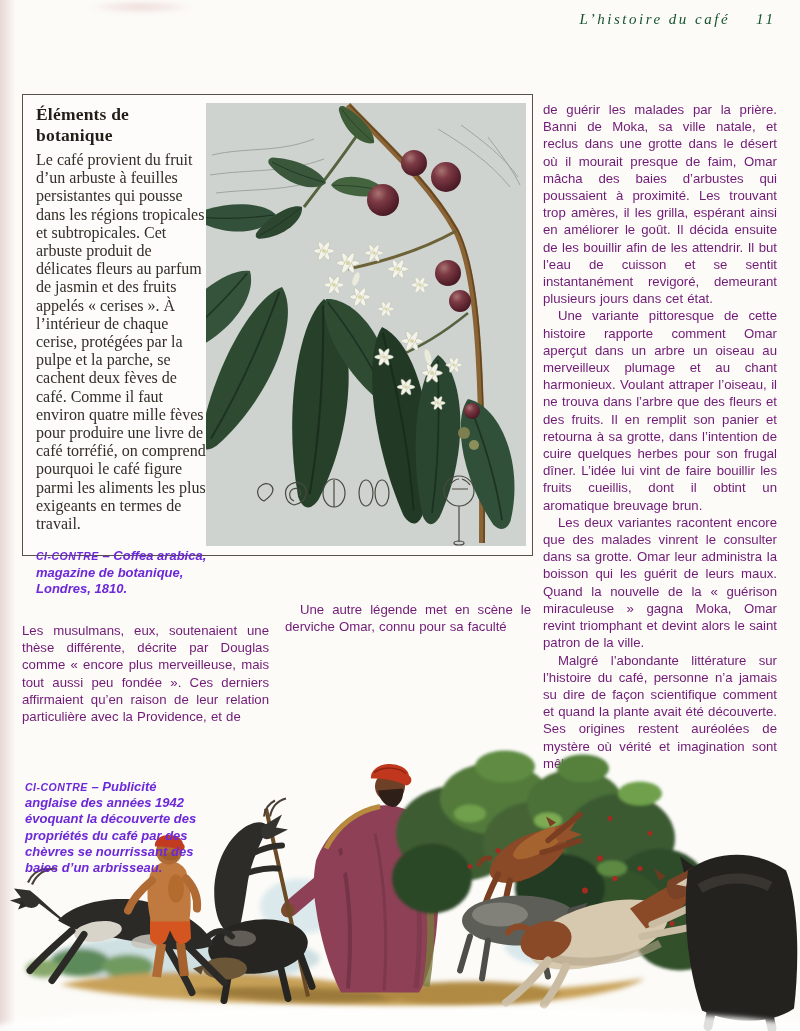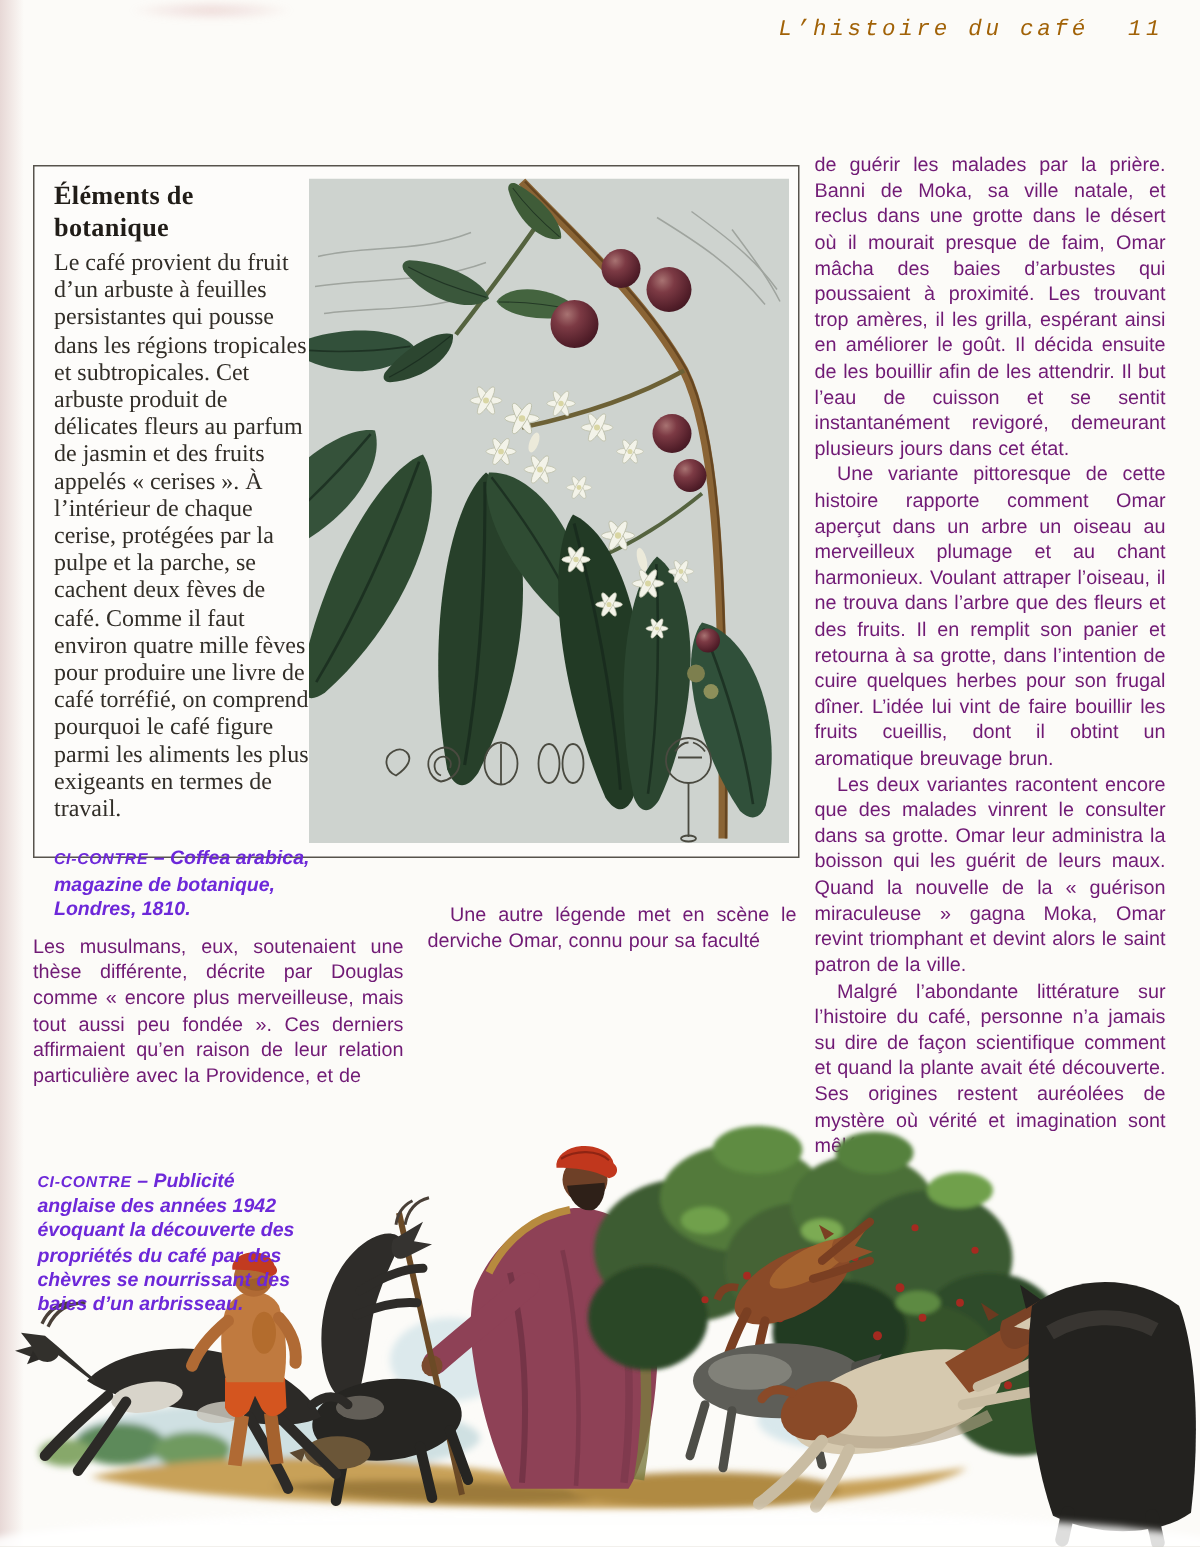--- a/index.html
+++ b/index.html
@@ -8,25 +8,25 @@
     background:#fcfbf8;overflow:hidden;
     font-family:"Liberation Sans",sans-serif;color:#2a2a2a;
   }
   .gutter{position:absolute;left:0;top:0;width:16px;height:100%;
     background:linear-gradient(90deg,#e7d8d6 0%,#f3ebe8 55%,rgba(252,251,248,0) 100%);}
   .smudge{position:absolute;left:86px;top:0;width:110px;height:14px;
     background:radial-gradient(ellipse at center,rgba(214,160,160,.35),rgba(214,160,160,0) 70%);
     filter:blur(2px);}
   
   .running-head{position:absolute;top:10px;right:24px;text-align:right;
-    font-family:Liberation Mono, monospace;font-style:italic;color:#a16207;}
+    font-family:Liberation Serif, serif;font-style:italic;color:#14532d;}
   .running-title{font-size:15px;letter-spacing:2.5px;}
   .page-number{font-size:15px;letter-spacing:3px;margin-left:26px;}
   
-  .botany-box{position:absolute;left:22px;top:110px;width:509px;height:460px;
+  .botany-box{position:absolute;left:22px;top:94px;width:509px;height:460px;
     border:1px solid #57534c;background:#fdfcfa;}
   .box-text{position:absolute;left:13px;top:9px;width:172px;
     font-family:"Liberation Serif",serif;color:#322e28;}
   .box-title{margin:0 0 5px 0;font-size:17.5px;font-weight:bold;letter-spacing:.2px;color:#211d18;}
   .box-body{margin:0;font-size:16px;line-height:18.2px;}
   .caption{font-style:italic;font-size:13px;line-height:16.4px;color:#6d28d9;
     font-family:"Liberation Sans",sans-serif;font-weight:bold;}
   .box-caption{margin:15px 0 0 0;}
   .caplabel{font-size:10.5px;letter-spacing:.5px;}
   .plate{position:absolute;left:183px;top:8px;width:320px;height:443px;margin:0;}

